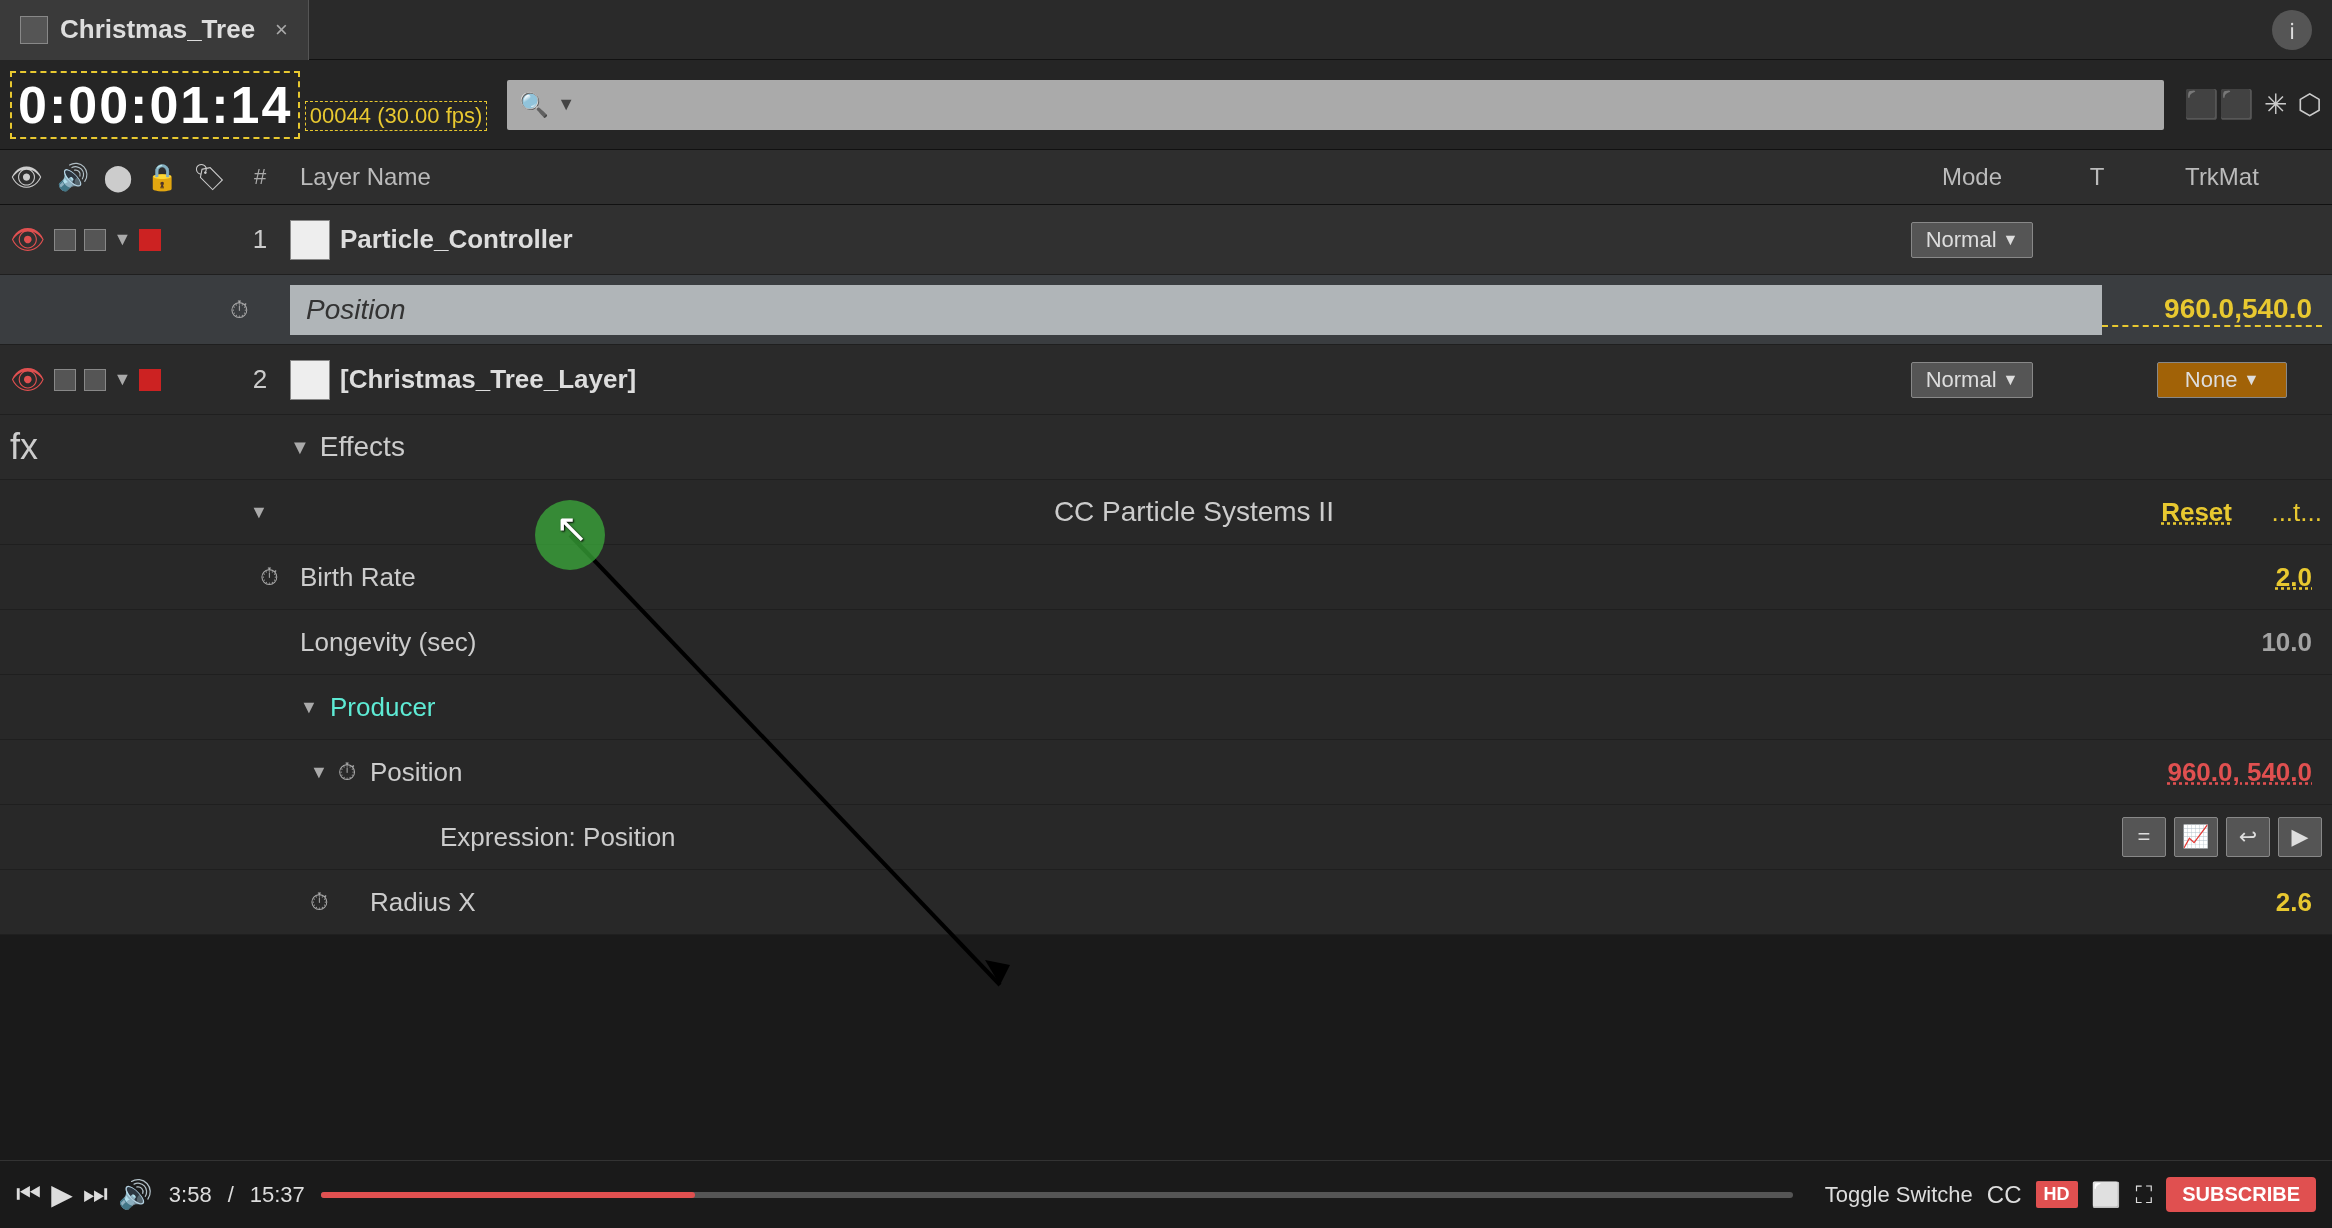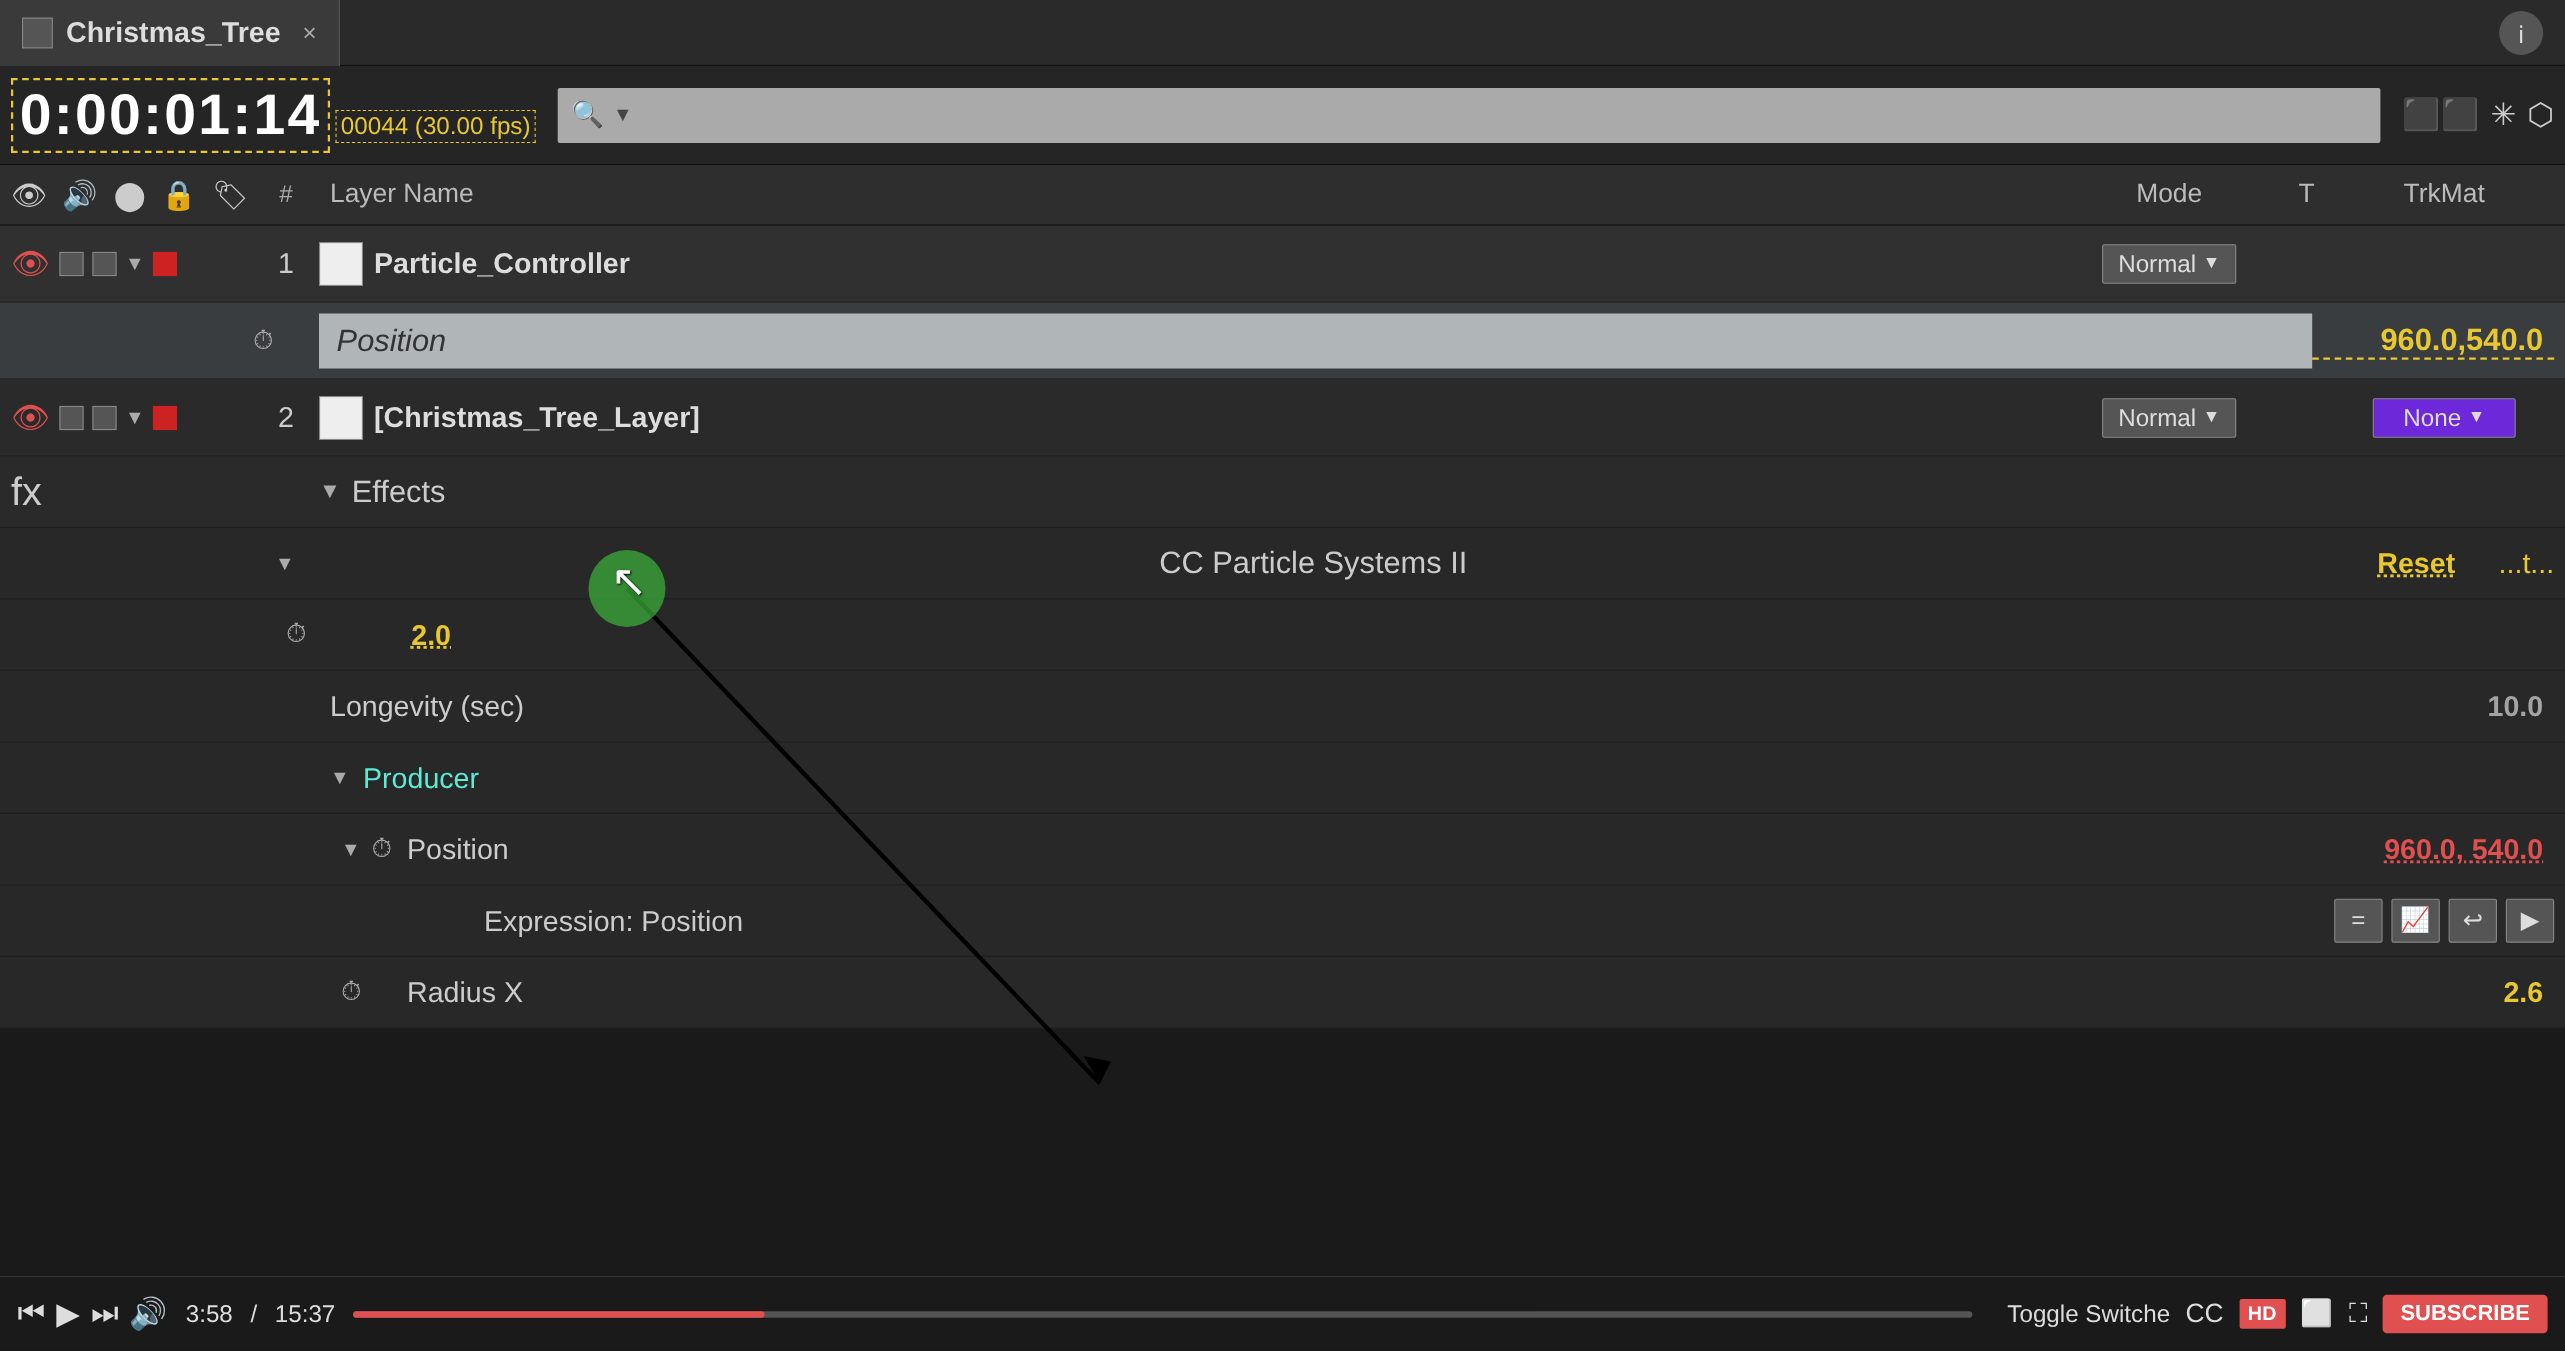--- a/index.html
+++ b/index.html
@@ -259,21 +259,21 @@
     }
     .col-t-cell {
       width: 50px;
       text-align: center;
     }
     .col-trkmat-cell {
       width: 200px;
       text-align: center;
     }
     .trkmat-box {
-      background: #6d28d9;
+      background: #a16207;
       border: 1px solid #888;
       padding: 4px 27px;
       border-radius: 2px;
       font-size: 22px;
       color: #ddd;
       display: inline-flex;
       align-items: center;
       gap: 6px;
     }
 
@@ -771,20 +771,21 @@
     <span class="cc-label">CC Particle Systems II</span>
     <span class="cc-reset">Reset</span>
     <span class="cc-ellipsis">...t...</span>
   </div>
 
   <div class="param-row">
     <div class="param-indent">
       <span style="min-width: 240px;"></span>
       <span class="stopwatch-icon">⏱</span>
     </div>
+    <span class="param-label">Birth Rate</span>
     <span class="param-value">2.0</span>
   </div>
 
   <div class="longevity-row">
     <div class="longevity-indent"></div>
     <span class="longevity-label">Longevity (sec)</span>
     <span class="longevity-value">10.0</span>
   </div>
 
   <div class="producer-row">

